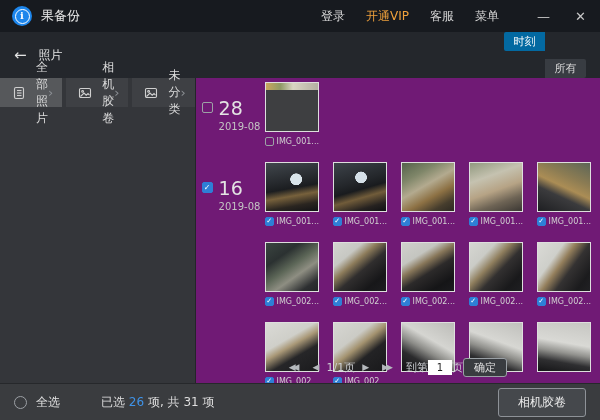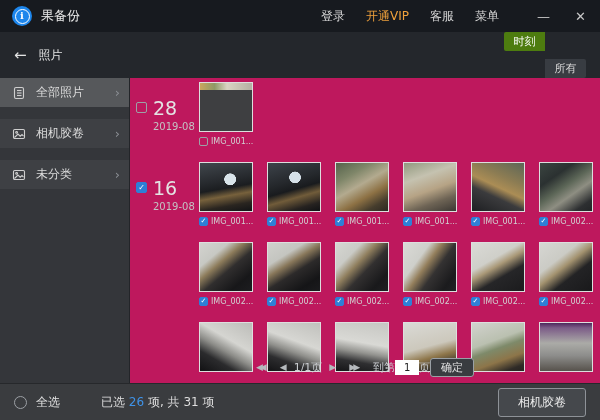--- a/index.html
+++ b/index.html
@@ -29,36 +29,36 @@
   
   .toolbar { flex:0 0 30px; background:#24272c; display:flex; align-items:center;
              padding:0 14px; }
   .back-arrow { color:#e4e4e4; font-size:15px; cursor:pointer; line-height:1; }
   .toolbar-title { margin-left:12px; font-size:12px; color:#e2e2e2; }
   .toggle { margin-left:auto; display:flex; }
   .toggle-btn { width:41px; height:19px; display:flex; align-items:center; justify-content:center;
              font-size:11px; color:#d8d8d8; background:#383c42; cursor:pointer; }
   .toggle-btn:first-child { border-radius:2px 0 0 2px; }
   .toggle-btn:last-child  { border-radius:0 2px 2px 0;margin-top:27px; }
-  .toggle-btn.active { background:#4d7c0f; color:#fff; }
+  .toggle-btn.active { background:#0369a1; color:#fff; }
 
   
   .body { flex:1; display:flex; min-height:0; }
 
   .sidebar { flex:0 0 130px; background:#34363a; border-right:1px solid #232529;
-             display:flex; flex-direction:column; gap:12px; }
+             display:flex; flex-direction:row; gap:4px; }
   .side-item { height:29px; background:#3e4044; display:flex; align-items:center;
              padding:0 9px 0 12px; cursor:pointer; flex:0 0 29px; }
   .side-item.selected { background:#56585b; }
   .side-icon { width:14px; height:14px; flex:0 0 14px; }
   .side-icon svg { width:14px; height:14px; display:block; }
   .side-label { margin-left:10px; font-size:12px; color:#dcdcdc; flex:1; }
   .side-chevron { color:#8b8f94; font-size:13px; line-height:1; }
 
-  .main { flex:1; position:relative; background:#be185d; padding:4px 0 0 6px; overflow:hidden; }
+  .main { flex:1; position:relative; background:#701a75; padding:4px 0 0 6px; overflow:hidden; }
   .group { display:flex; margin-bottom:15px; }
   .group-header { flex:0 0 63px; display:flex; padding-top:17px; gap:6px; }
   .group-meta .day  { font-size:19px; color:#e3e3e3; line-height:1; }
   .group-meta .gdate{ font-size:10px; color:#c3c3c3; margin-top:3px; }
   .photos { flex:1; display:flex; flex-wrap:wrap; column-gap:14px; row-gap:15px;
             align-content:flex-start; }
   .cell { width:54px; }
   .thumb { width:54px; height:50px; border:1px solid #dedede; cursor:pointer; }
   .cell-label { display:flex; align-items:center; gap:3px; margin-top:4px; height:11px; }
   .cell-label .txt { font-size:8px; color:#d2d2d2; white-space:nowrap; }

